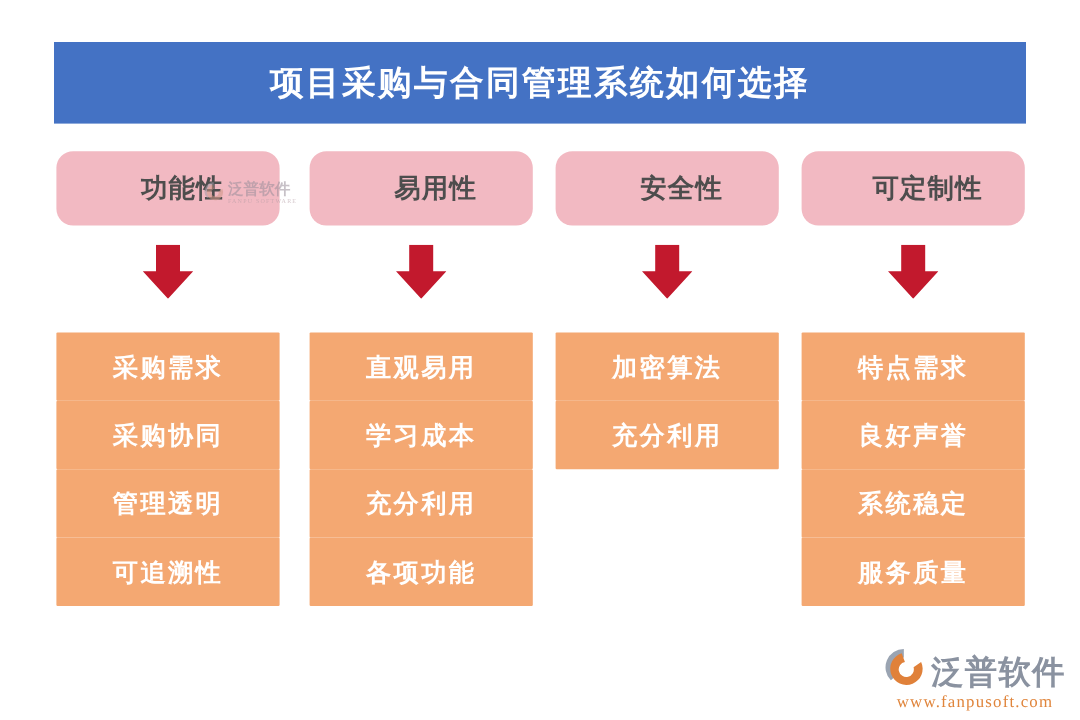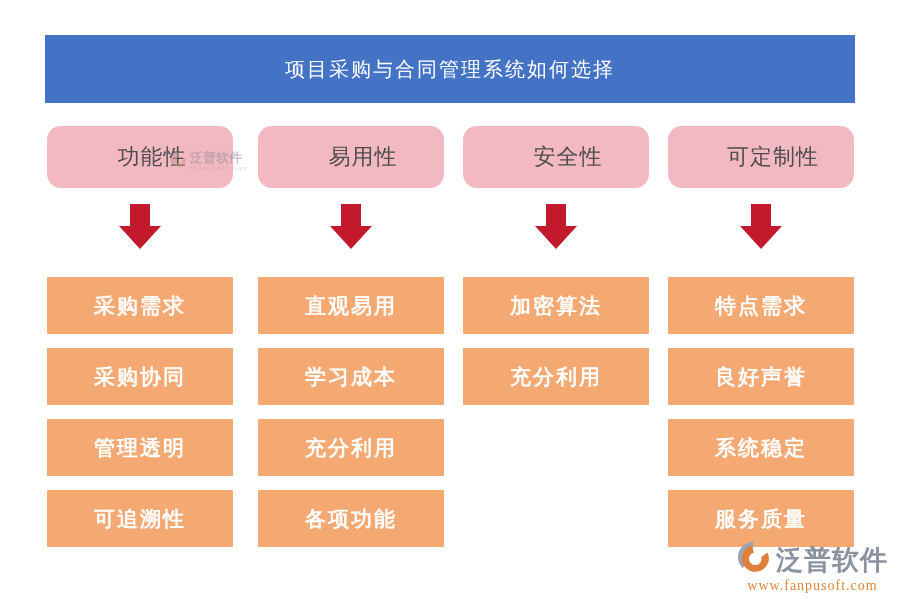--- a/index.html
+++ b/index.html
@@ -12,31 +12,31 @@
   html,body{margin:0;padding:0;}
   body{
     width:900px;height:600px;background:#ffffff;position:relative;overflow:hidden;
     font-family:"Liberation Serif","DejaVu Serif",serif;
   }
   .header{
     position:absolute;left:45px;top:35px;width:810px;height:68px;
     background:var(--header_bg);display:flex;align-items:center;justify-content:center;
   }
   .header .title{
-    color:var(--header_text);font-size:20px;font-weight:normal;letter-spacing:2px;
+    color:var(--header_text);font-size:28px;font-weight:bold;letter-spacing:2px;
   }
   .col{position:absolute;top:126px;width:186px;display:flex;flex-direction:column;align-items:center;}
   .col-1{left:47px}.col-2{left:258px}.col-3{left:463px}.col-4{left:668px}
   .cat{
     width:100%;height:62px;border-radius:14px;background:var(--pink);
     display:flex;align-items:center;justify-content:center;box-sizing:border-box;
-    color:var(--pink_text);font-size:22px;font-weight:normal;letter-spacing:1px;padding-left:24px;
+    color:var(--pink_text);font-size:22px;font-weight:bold;letter-spacing:1px;padding-left:24px;
   }
   .arrow-wrap{margin-top:16px;height:45px;display:flex;align-items:flex-start;justify-content:center;}
-  .items{margin-top:28px;width:100%;display:flex;flex-direction:column;gap:14px;}
+  .items{margin-top:28px;width:100%;display:flex;flex-direction:column;gap:0;}
   .item{
     width:100%;height:57px;border-radius:1px;background:var(--orange);
     display:flex;align-items:center;justify-content:center;box-sizing:border-box;
     color:var(--box_text);font-size:21px;font-weight:bold;letter-spacing:2px;
   }
   
   .wm-inline{
     position:absolute;left:170px;top:151px;display:flex;align-items:flex-start;gap:2px;
     opacity:0.55;pointer-events:none;
   }

